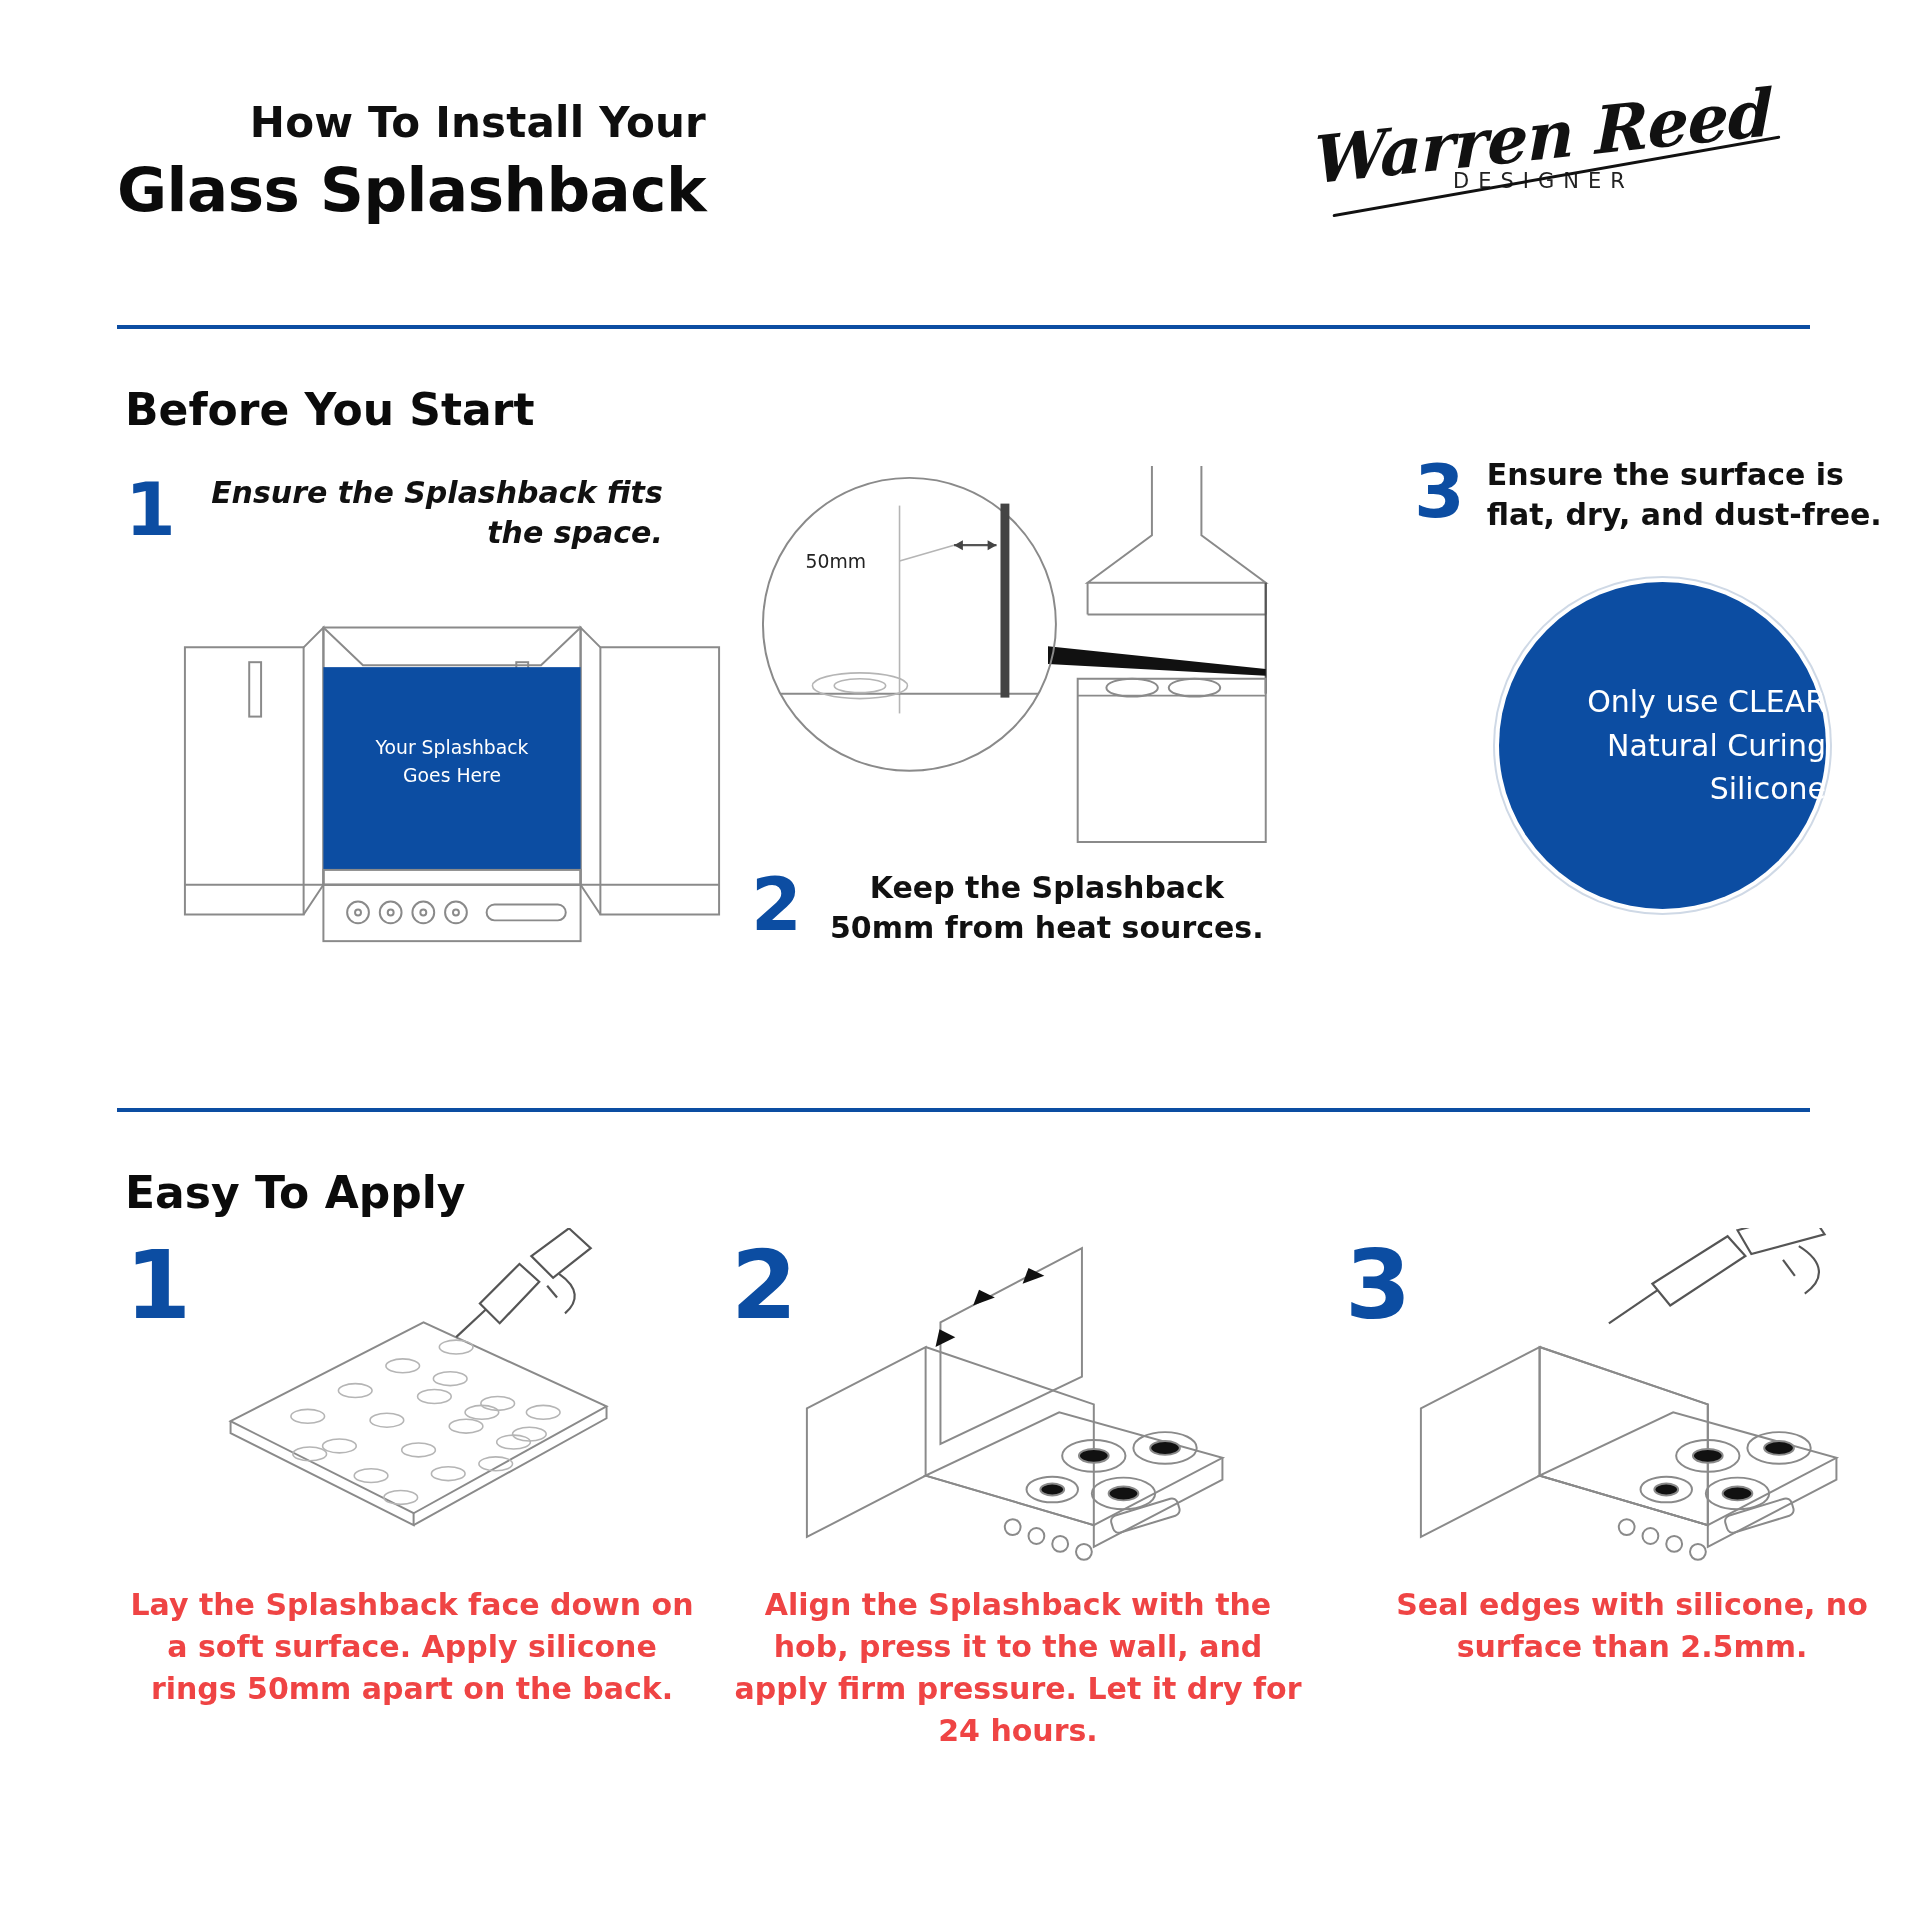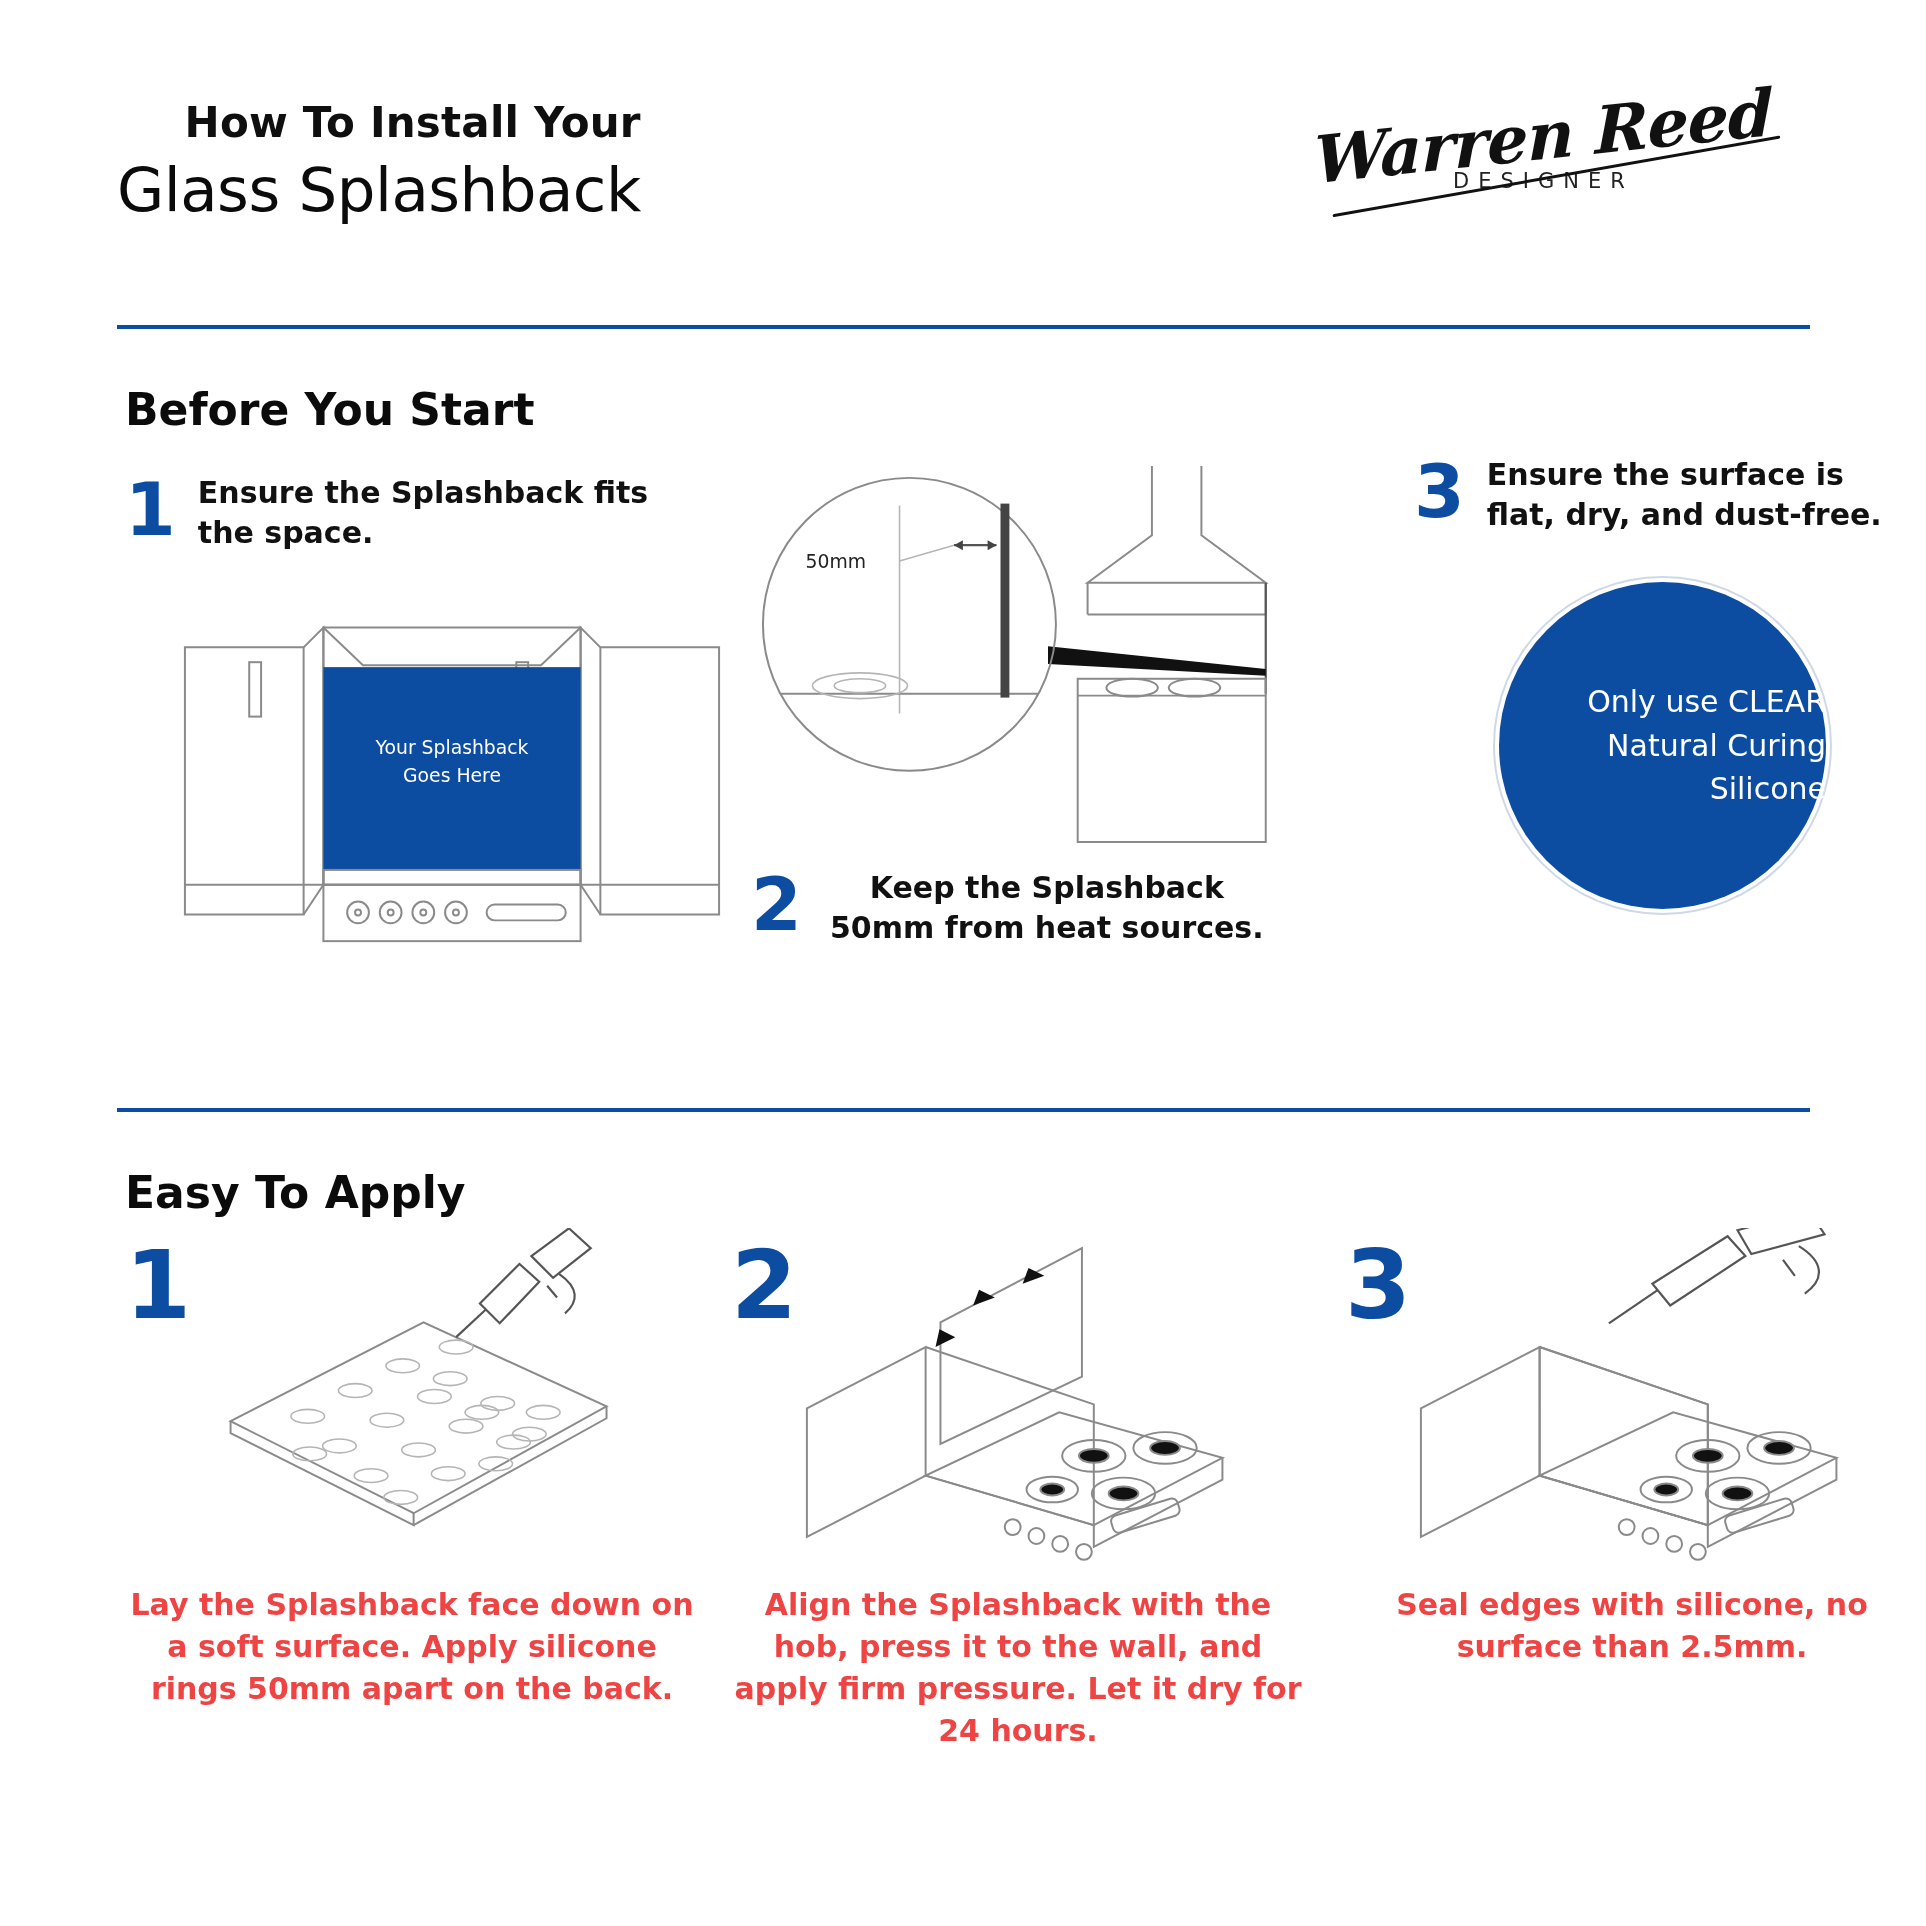--- a/index.html
+++ b/index.html
@@ -30,21 +30,21 @@
   .title-block { padding-top: 99px; text-align: right; }
   .title-small {
     font-size: 42px;
     font-weight: 700;
     letter-spacing: 0.2px;
     line-height: 1.15;
     color: #0f0f0f;
   }
   .title-large {
     font-size: 61px;
-    font-weight: 400;
+    font-weight: 700;
     letter-spacing: -0.5px;
     line-height: 1.15;
     margin-top: 8px;
     color: #0b0b0b;
   }
   .brand {
     padding-top: 104px;
     padding-right: 18px;
     text-align: center;
     width: 515px;
@@ -117,21 +117,21 @@
     color: #111;
   }
 
   
   .col1 {
     position: absolute;
     left: 8px;
     top: 18px;
     width: 594px;
   }
-  .col1 .step-text { text-align: left; width: 465px; }
+  .col1 .step-text { text-align: right; width: 465px; font-style: italic; }
   .fig-hob {
     position: relative;
     width: 554px;
     height: 366px;
     margin: 36px 0 0 50px;
   }
 
   
   .col2 {
     position: absolute;

